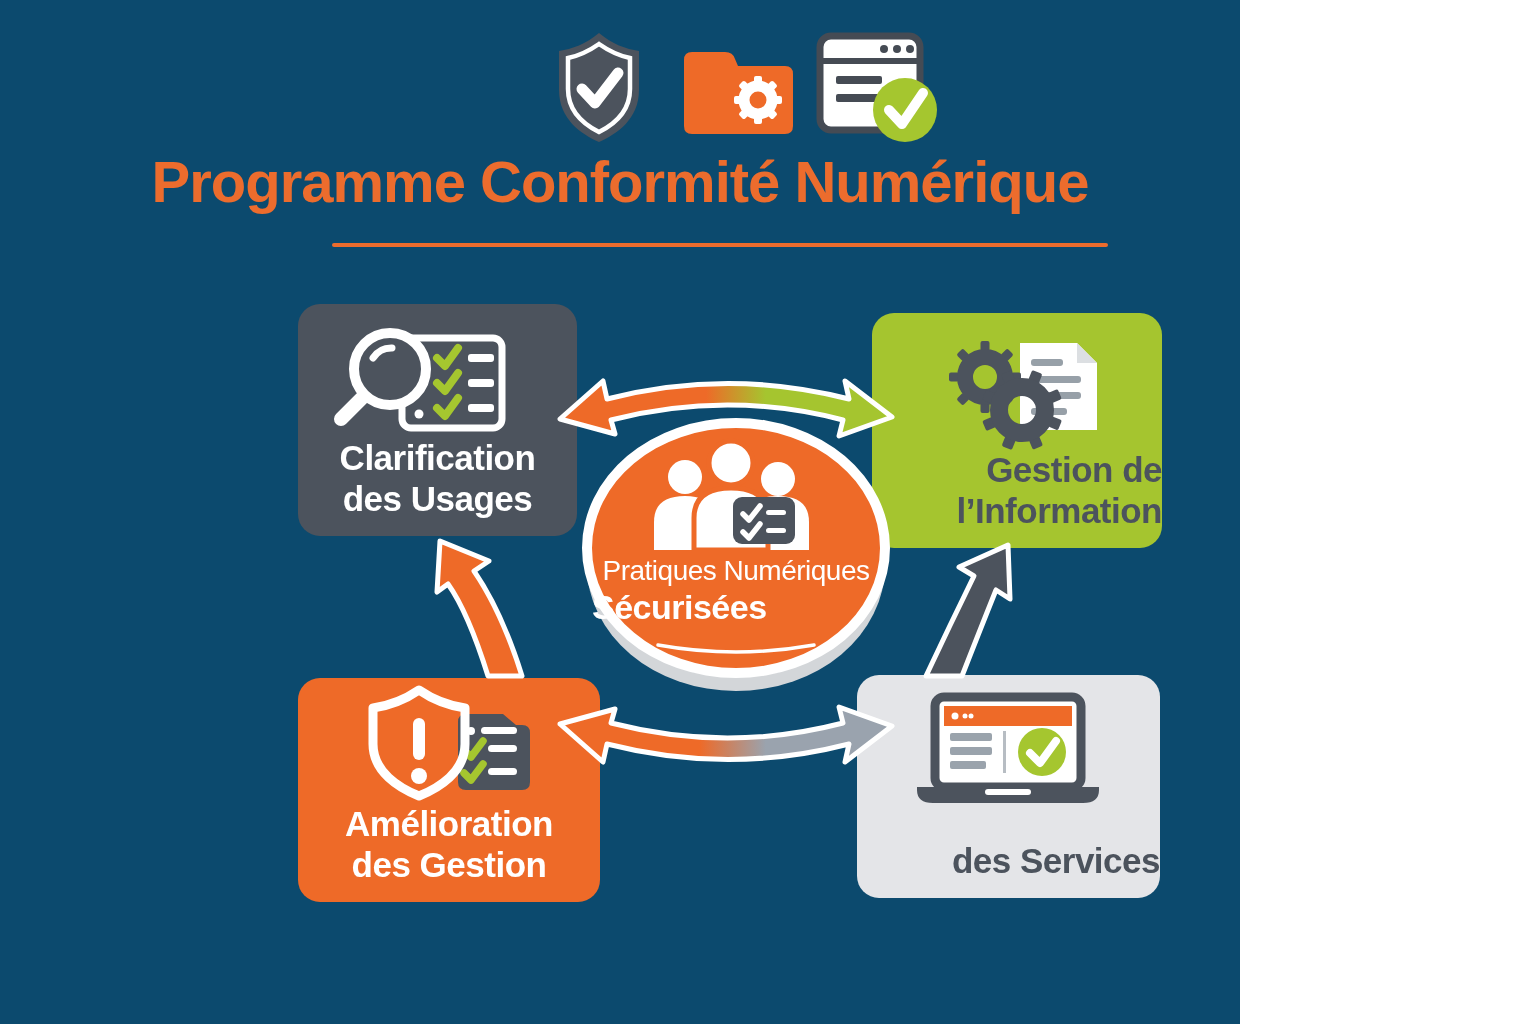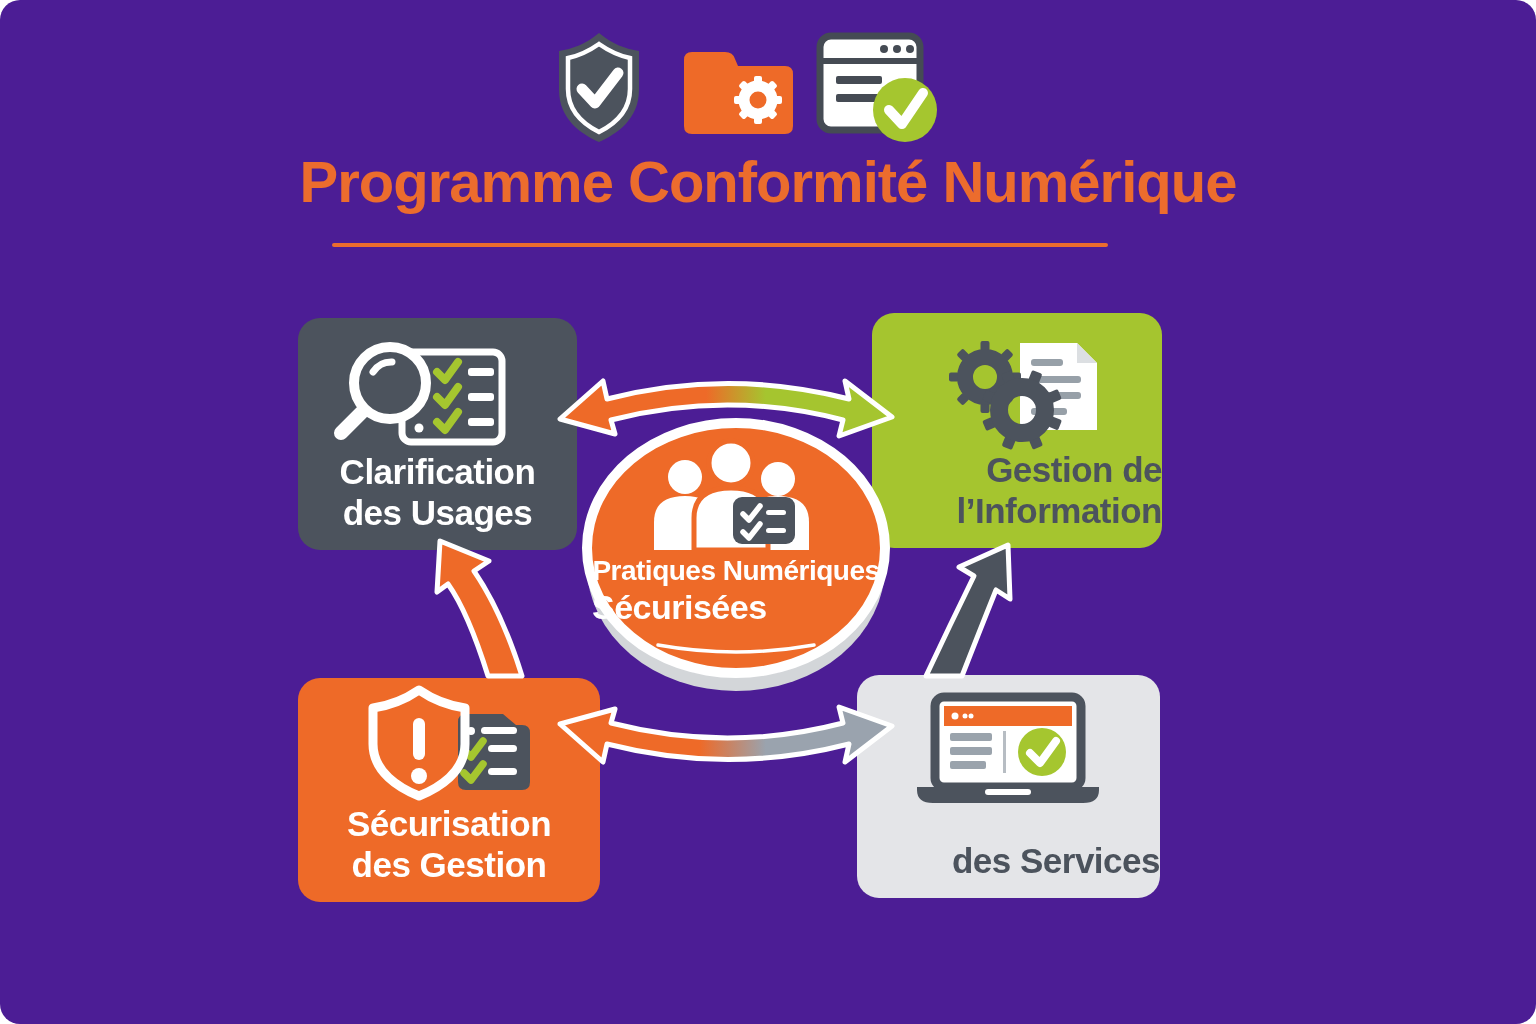--- a/index.html
+++ b/index.html
@@ -1,51 +1,50 @@
 <!DOCTYPE html>
 <html><head>
 <meta charset="utf-8">
 <style>
   html,body{margin:0;padding:0;background:#ffffff;}
   .canvas{
-    position:relative;width:1536px;height:1024px;background:#4c1d95;overflow:hidden;
+    position:relative;width:1240px;height:1024px;background:#0c4a6e;overflow:hidden;
     font-family:"Liberation Sans","DejaVu Sans",sans-serif;
-    border-radius:20px;
   }
   .abs{position:absolute;}
   
   .page-title{
     position:absolute;left:0;right:0;top:148px;text-align:center;
     font-size:58px;font-weight:bold;color:#ec6c2d;letter-spacing:-1px;
   }
   .title-underline{
     position:absolute;left:332px;top:243px;width:776px;height:4px;background:#ec6c2d;border-radius:2px;
   }
   
   .node{position:absolute;border-radius:22px;}
-  .node-clarification{left:298px;top:318px;width:279px;height:232px;background:#4c535d;}
+  .node-clarification{left:298px;top:304px;width:279px;height:232px;background:#4c535d;}
   .node-gestion{left:872px;top:313px;width:290px;height:235px;background:#a5c52f;}
   .node-securisation{left:298px;top:678px;width:302px;height:224px;background:#ee6a28;}
   .node-amelioration{left:857px;top:675px;width:303px;height:223px;background:#e4e5e8;}
   .node-label{
     position:absolute;left:0;right:0;bottom:16px;text-align:center;
     font-size:35px;font-weight:bold;line-height:1.17;letter-spacing:-0.5px;
   }
   .fg-white{color:#ffffff;}
   .fg-dark{color:#4c535d;text-align:right;}
   .node-icon{position:absolute;left:0;top:0;width:100%;height:100%;}
   
   .center-circle{
     position:absolute;left:582px;top:418px;width:288px;height:240px;
     background:#ee6a28;border:10px solid #ffffff;border-radius:50%;
     box-shadow:0 18px 0 -5px #d3d6d9;z-index:20;
   }
   .center-art{position:absolute;left:-10px;top:-10px;width:308px;height:260px;}
   .center-line1{position:absolute;left:0;right:0;top:127px;text-align:center;
-    font-size:28px;font-weight:bold;color:#ffffff;letter-spacing:-0.5px;}
+    font-size:28px;font-weight:normal;color:#ffffff;letter-spacing:-0.5px;}
   .center-line2{position:absolute;left:0;right:0;top:160px;text-align:left;
     font-size:34px;font-weight:bold;color:#ffffff;letter-spacing:-0.5px;}
   .z10{z-index:10;}
   .arrows{position:absolute;left:0;top:0;width:1536px;height:1024px;z-index:30;pointer-events:none;}
 </style>
 </head>
 <body>
 
 <div class="canvas">
 
@@ -155,21 +154,21 @@
       <rect x="183" y="49" width="36" height="7" rx="3.5" fill="#ffffff"></rect>
       <polyline points="166,72 173,79 185,63" fill="none" stroke="#a5c62f" stroke-width="7.5" stroke-linecap="round" stroke-linejoin="round"></polyline>
       <rect x="190" y="67" width="29" height="7" rx="3.5" fill="#ffffff"></rect>
       <polyline points="166,95 173,102 185,86" fill="none" stroke="#a5c62f" stroke-width="7.5" stroke-linecap="round" stroke-linejoin="round"></polyline>
       <rect x="190" y="90" width="29" height="7" rx="3.5" fill="#ffffff"></rect>
       <path d="M 121 12 C 105 23 89 28 75 30 L 75 66 C 75 94 101 110 121 118 C 141 110 167 94 167 66 L 167 30 C 153 28 137 23 121 12 Z" fill="none" stroke="#ffffff" stroke-width="9" stroke-linejoin="round"></path>
       <rect x="115" y="40" width="12" height="42" rx="6" fill="#ffffff"></rect>
       <circle cx="121" cy="98" r="8" fill="#ffffff"></circle>
     </svg>
     <div class="node-label fg-white">
-      <div>Sécurisation</div>
+      <div>Amélioration</div>
       <div>des Gestion</div>
     </div>
   </div>
 
   <div class="node node-amelioration z10">
     <svg class="node-icon" viewBox="0 0 303 223">
       <rect x="78" y="22" width="146" height="90" rx="9" fill="#ffffff" stroke="#4c535d" stroke-width="9"></rect>
       <rect x="87" y="31" width="128" height="20" fill="#ee6a28"></rect>
       <circle cx="98" cy="41" r="3.5" fill="#ffffff"></circle>
       <circle cx="108" cy="41" r="2.5" fill="#ffffff"></circle>

